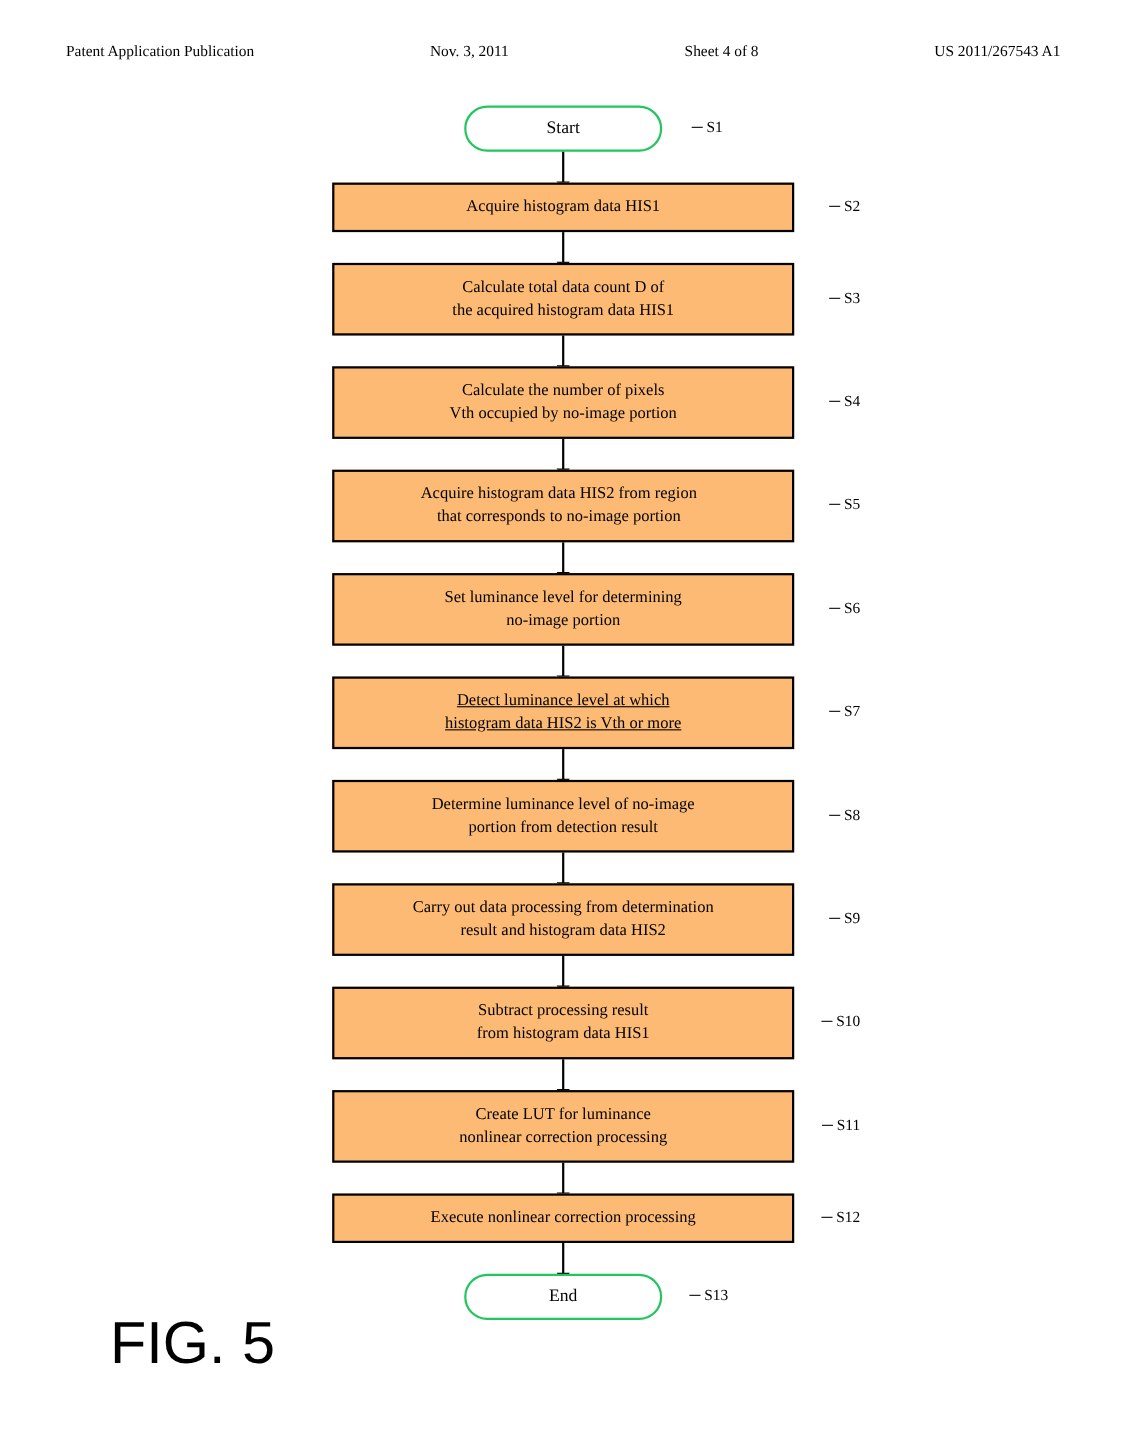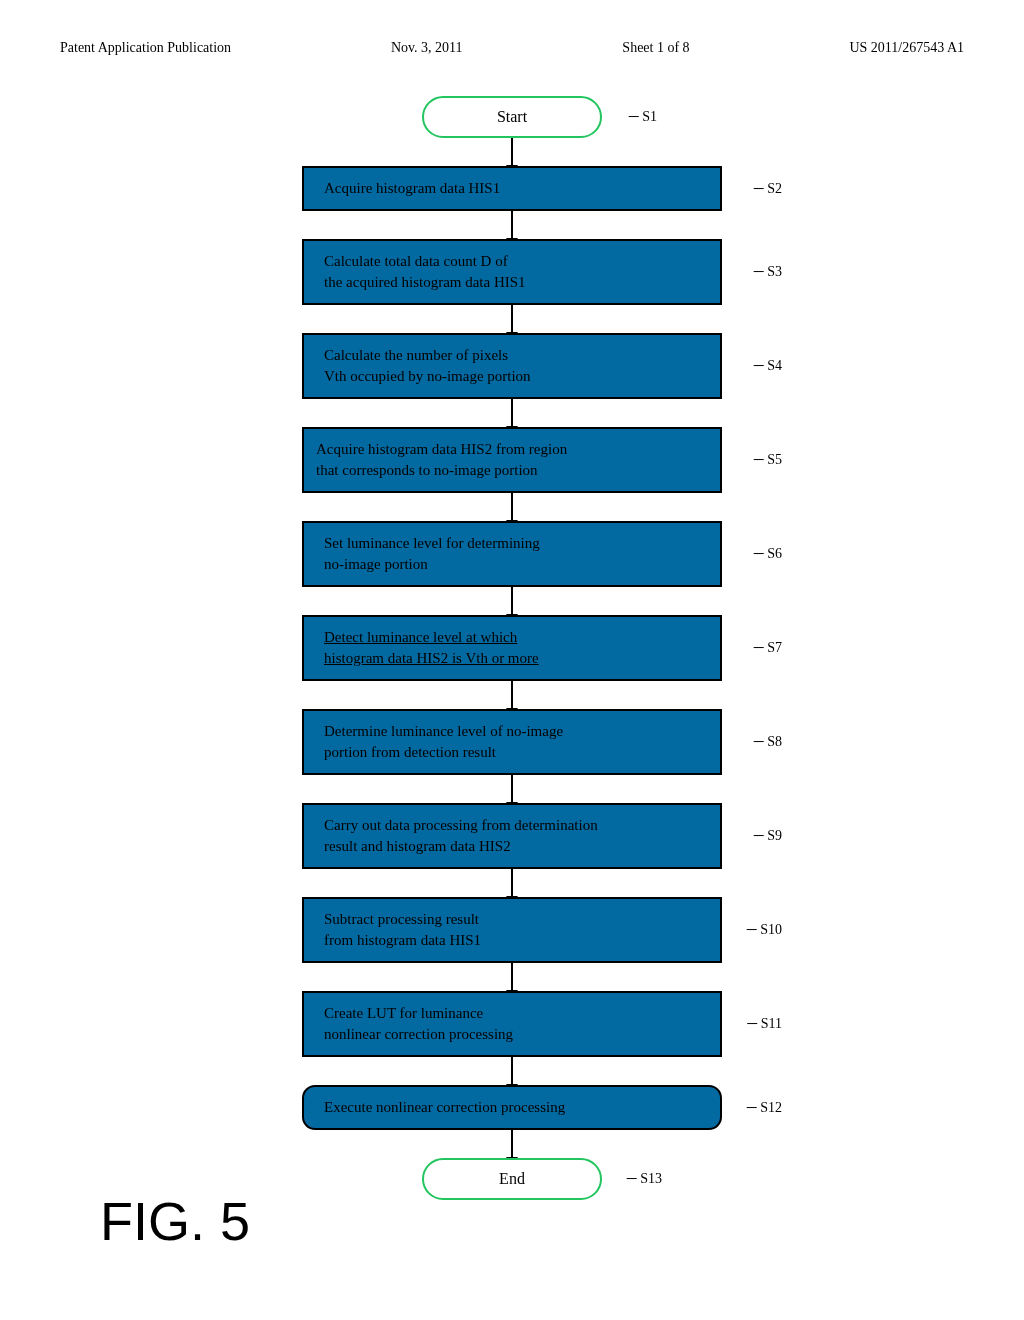--- a/index.html
+++ b/index.html
@@ -51,21 +51,22 @@
       font-size: 16px;
       text-align: center;
       background: #fff;
       min-width: 180px;
     }
 
     .rect-box {
       border: 2px solid #000;
       padding: 10px 20px;
       font-size: 15px;
-      background: #0369a1;
+      text-align: center;
+      background: #fdba74;
       width: 420px;
       line-height: 1.4;
     }
 
     
     .arrow-down {
       width: 2px;
       background: #000;
       height: 28px;
       margin: 0 auto;
@@ -90,21 +91,21 @@
       font-weight: normal;
       font-family: Arial, sans-serif;
     }
   </style>
 </head>
 <body>
 
 <div class="page-header">
   <span>Patent Application Publication</span>
   <span>Nov. 3, 2011</span>
-  <span>Sheet 1 of 8</span>
+  <span>Sheet 4 of 8</span>
   <span>US 2011/267543 A1</span>
 </div>
 
 <div class="flowchart-container" id="flowchart">
 <div class="flow-item">
       <div class="stadium">Start</div>
       <span class="label-tag" style="right: -55px;">─ S1</span>
     </div>
     <div class="arrow-down"></div>
     <div class="flow-item">
@@ -160,21 +161,21 @@
       <span class="label-tag">─ S10</span>
     </div>
     <div class="arrow-down"></div>
     <div class="flow-item">
       <div class="rect-box" style="white-space: pre-line;">Create LUT for luminance
 nonlinear correction processing</div>
       <span class="label-tag">─ S11</span>
     </div>
     <div class="arrow-down"></div>
     <div class="flow-item">
-      <div class="rect-box" style="white-space: pre-line; border-radius: 13px;">Execute  nonlinear   correction processing</div>
+      <div class="rect-box" style="white-space: pre-line;">Execute  nonlinear   correction processing</div>
       <span class="label-tag">─ S12</span>
     </div>
     <div class="arrow-down"></div>
     <div class="flow-item">
       <div class="stadium">End</div>
       <span class="label-tag">─ S13</span>
     </div>
   </div>
 
 <div class="fig-label">FIG. 5</div>

